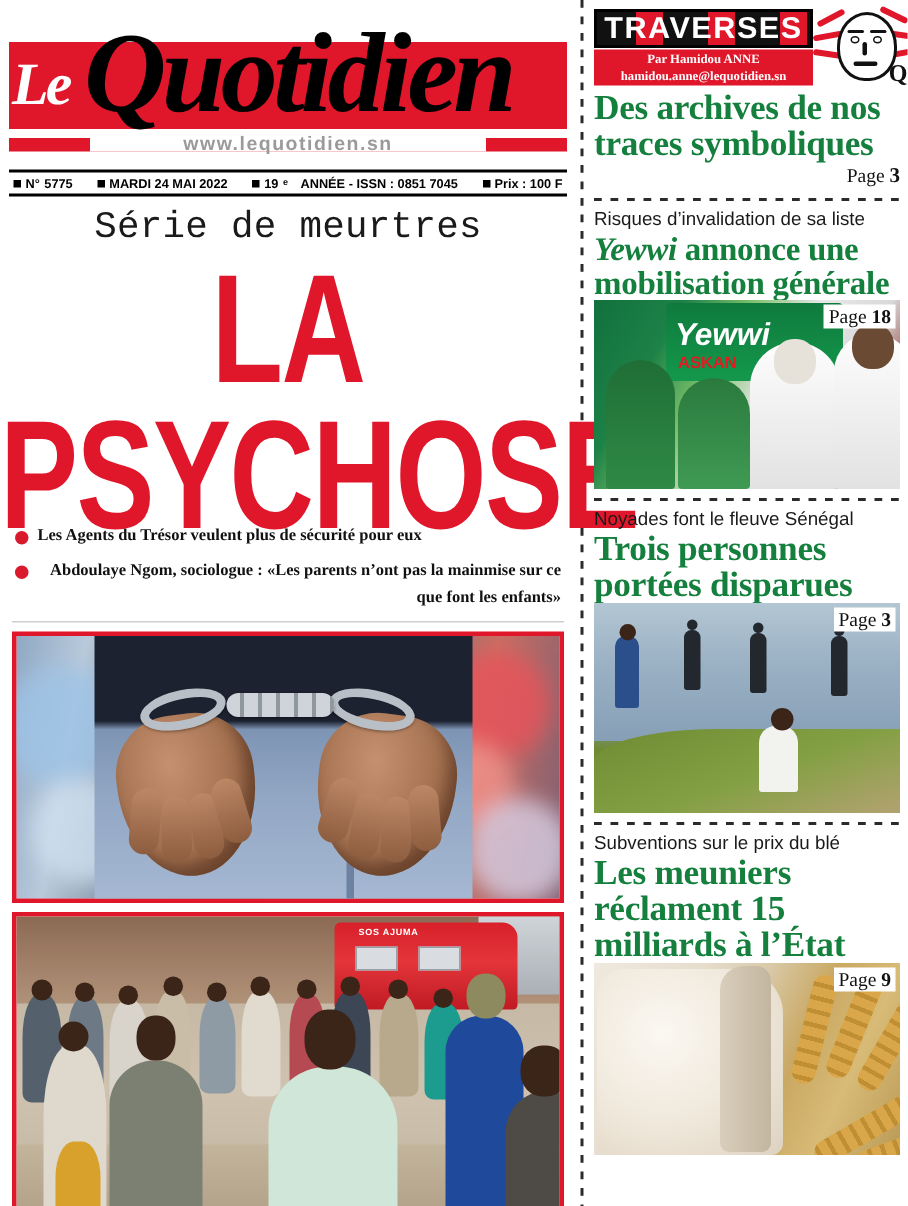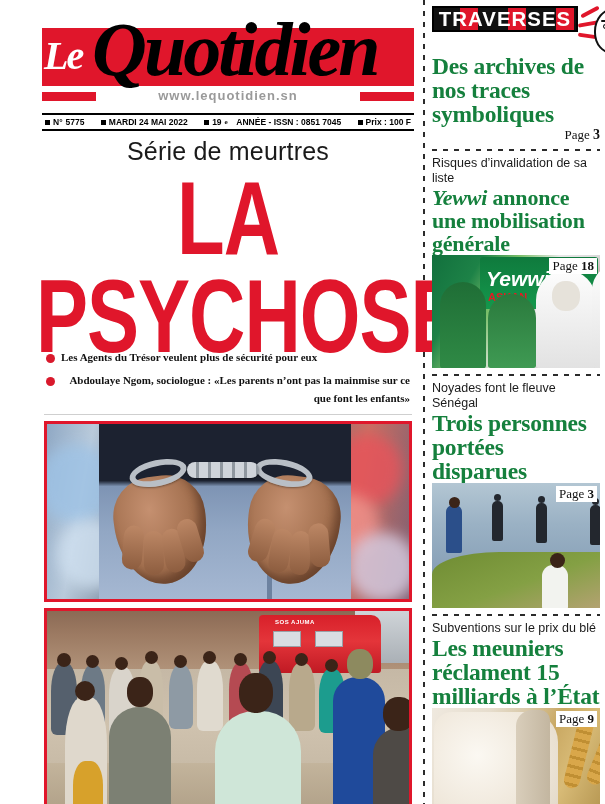--- a/index.html
+++ b/index.html
@@ -16,21 +16,20 @@
     background: #fff;
     display: flex;
   }
 
   
   .left-col {
     position: relative;
     width: 384px; height: 804px;
     background: #fff;
     flex: 0 0 384px;
-    margin-left: 36px;
   }
 
   
   .masthead { position: relative; height: 112px; width: 384px; overflow: hidden; }
   .mast-redbar {
     position: absolute; left: 6px; top: 28px;
     width: 372px; height: 62px;
     background: #e0162b;
   }
   .mast-white-gap {
@@ -82,21 +81,21 @@
     font-weight: bold; font-size: 8.5px; color: #000;
     white-space: nowrap;
   }
   .infobar .cell { display: flex; align-items: center; gap: 3px; }
   .sq { width: 5px; height: 5px; background: #000; display: inline-block; }
   .infobar sup { font-size: 6px; vertical-align: super; }
 
   
   .kicker-main {
     text-align: center;
-    font-family: Liberation Sans, sans-serif;
+    font-family: Liberation Mono, monospace;
     font-size: 25px; color: #1a1a1a;
     margin-top: 6px; letter-spacing: 0.2px;
   }
   .headline-psychose {
     text-align: center;
     font-family: "Liberation Sans", sans-serif;
     font-weight: bold; font-style: normal;
     font-size: 78px; line-height: 74px;
     color: #e0162b;
     letter-spacing: -1px;
@@ -370,21 +369,21 @@
     background: linear-gradient(160deg,#6f8c33 0%, #84a044 55%, #b3a271 100%);
     border-radius: 40% 0 0 0;
   }
   .rescuer {
     position: absolute; width: 11px; height: 40px; background: #23272e;
     border-radius: 5px 5px 2px 2px;
   }
   .rescuer .rh { position:absolute; left:2px; top:-7px; width:7px; height:7px; border-radius:50%; background:#23272e;}
 
   .flour-photo {
-    height: 108px;
+    height: 128px;
     background: linear-gradient(115deg,#efe9df 0%, #e6ddcd 28%, #d9c9a8 45%, #c9a862 62%, #d8bb77 78%, #b99a55 100%);
   }
   .sack {
     position: absolute; left: 2px; top: 4px; width: 124px; height: 124px;
     background: radial-gradient(ellipse at 35% 35%, #fbf8f2 0%, #efe7da 55%, #ddd2c0 100%);
     border-radius: 18px 30px 8px 8px;
   }
   .sack-fold {
     position: absolute; left: 84px; top: 2px; width: 34px; height: 124px;
     background: linear-gradient(90deg,#d9cebb,#c3b6a0);
@@ -533,20 +532,24 @@
   <div class="divider"></div>
 
   <div class="right-col">
 
     <div class="traverses-top">
       <div class="trav-logo">
         <span class="redblk" style="left:26px;"></span>
         <span class="redblk" style="left:74px;"></span>
         <span class="redblk" style="left:122px;"></span>
         <span class="trav-logo-text">TRAVERSES</span>
+      </div>
+      <div class="trav-byline">
+        <div>Par Hamidou ANNE</div>
+        <div>hamidou.anne@lequotidien.sn</div>
       </div>
       <div class="trav-face">
         <span class="ray" style="left:0px;  top:6px;  transform:rotate(-28deg);"></span>
         <span class="ray" style="left:-2px; top:18px; transform:rotate(-10deg);"></span>
         <span class="ray" style="left:-2px; top:30px; transform:rotate(8deg);"></span>
         <span class="ray" style="left:42px; top:4px;  transform:rotate(26deg);"></span>
         <span class="ray" style="left:44px; top:17px; transform:rotate(8deg);"></span>
         <span class="ray" style="left:44px; top:30px; transform:rotate(-10deg);"></span>
         <span class="oval"></span>
         <span class="brow" style="left:21px; top:16px;"></span>

